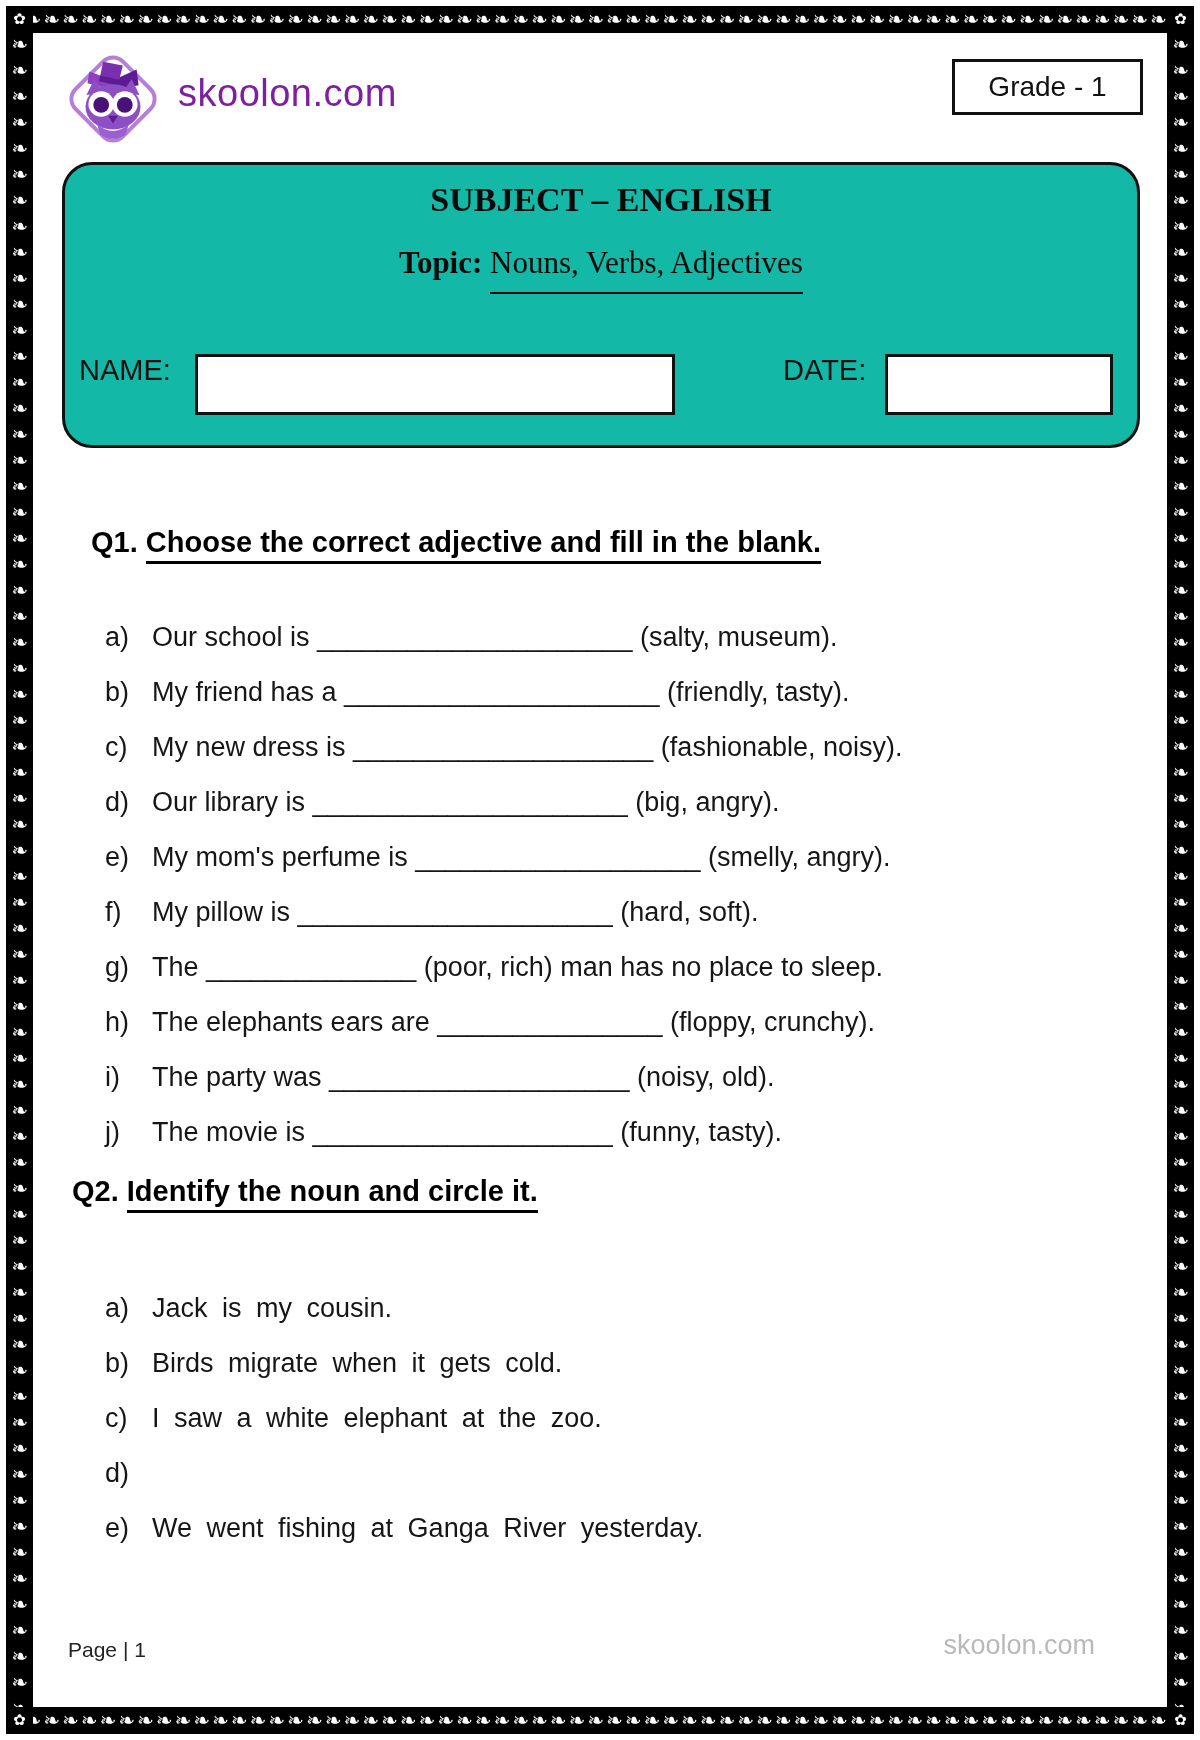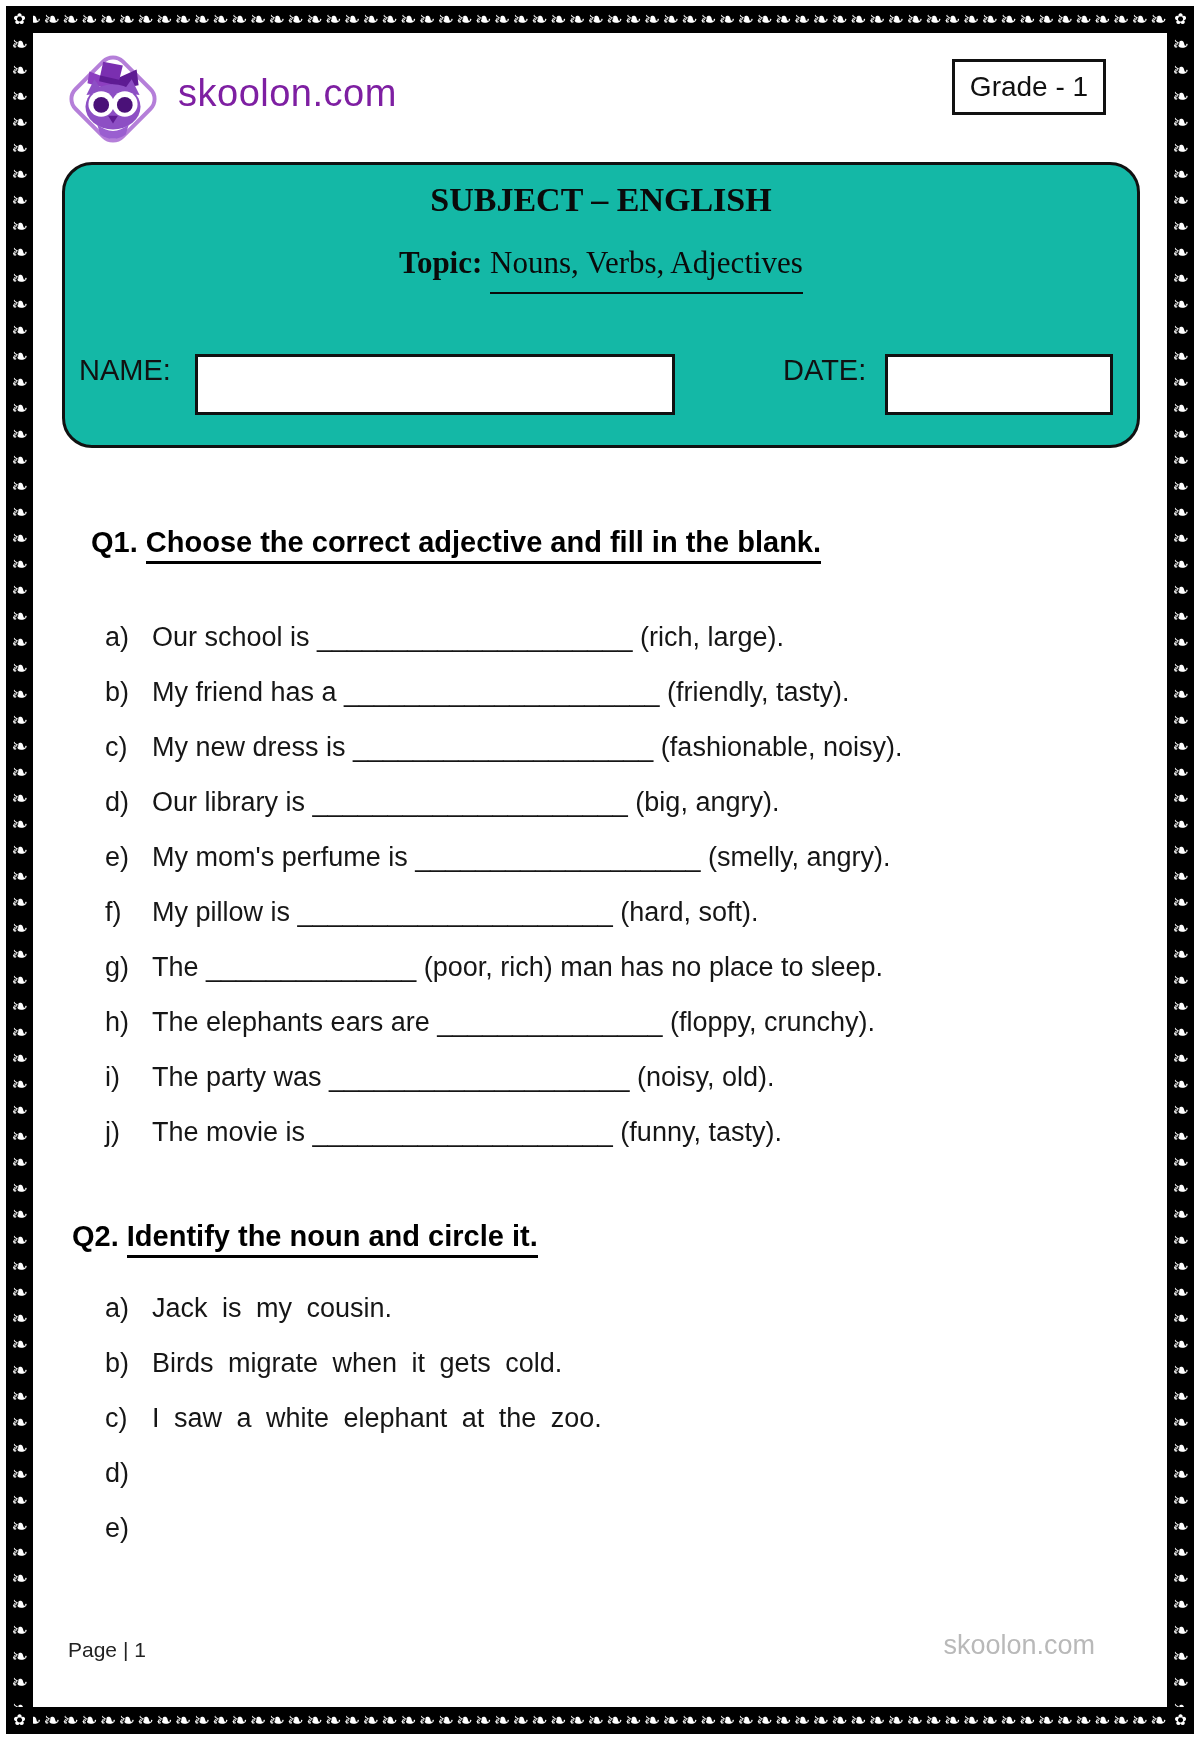--- a/index.html
+++ b/index.html
@@ -26,21 +26,21 @@
     font-family:"DejaVu Sans", sans-serif; font-size:15px; line-height:27px;
     text-align:center; z-index:3;
   }
   
   .logo { position:absolute; left:54px; top:40px; width:118px; height:118px; }
   .brand-text {
     position:absolute; left:178px; top:72px;
     font-size:38px; color:#7e1fa2; letter-spacing:0.5px;
   }
   .grade-box {
-    position:absolute; left:952px; top:59px; width:154px; height:56px;
+    position:absolute; left:952px; top:59px; width:191px; height:56px;
     border:3px solid #111; display:flex; align-items:center; justify-content:center;
     font-size:28px; color:#111;
   }
   
   .header-card {
     position:absolute; left:62px; top:162px; width:1078px; height:286px;
     border:3px solid #111; border-radius:30px; background:#14b8a6;
   }
   .subject-line {
     position:absolute; left:0; right:0; top:16px; text-align:center;
@@ -59,21 +59,21 @@
   .fill-box {
     position:absolute; top:189px; height:61px; border:3px solid #111; background:#fff;
     font-size:26px; padding:0 10px; font-family:"Liberation Sans", sans-serif;
   }
   .name-input { left:130px; width:480px; }
   .date-input { left:820px; width:228px; }
   
   .q-heading { position:absolute; left:72px; font-weight:bold; font-size:29px; color:#000;
     white-space:nowrap; }
   .q1-heading { top:526px;margin-left:19px; }
-  .q2-heading { top:1220px; }
+  .q2-heading { top:1175px; }
   .q-heading .q-title { border-bottom:3px solid #000; padding-bottom:3px; }
   .items { position:absolute; left:105px; width:1010px; }
   .q1-items { top:610px; }
   .q2-items { top:1281px; }
   .item-row { display:flex; align-items:center; height:55px; font-size:27px; color:#161616; }
   .item-letter { width:47px; flex:0 0 47px; }
   .item-text { white-space:nowrap; }
   .q2-items .item-text { word-spacing:7px; }
   
   .footer-page { position:absolute; left:68px; top:1638px; font-size:21px; color:#222; }
@@ -136,21 +136,21 @@
   </div>
 
   <div class="q-heading q1-heading">
     <span>Q1.</span>
     <span> </span>
     <span class="q-title">Choose the correct adjective and fill in the blank.</span>
   </div>
   <div class="items q1-items">
     <div class="item-row">
       <span class="item-letter">a)</span>
-      <span class="item-text">Our school is _____________________ (rich, large).</span>
+      <span class="item-text">Our school is _____________________ (salty, museum).</span>
     </div>
     <div class="item-row">
       <span class="item-letter">b)</span>
       <span class="item-text">My friend has a _____________________ (friendly, tasty).</span>
     </div>
     <div class="item-row">
       <span class="item-letter">c)</span>
       <span class="item-text">My new dress is ____________________ (fashionable, noisy).</span>
     </div>
     <div class="item-row">
@@ -199,19 +199,20 @@
     </div>
     <div class="item-row">
       <span class="item-letter">c)</span>
       <span class="item-text">I saw a white elephant at the zoo.</span>
     </div>
     <div class="item-row">
       <span class="item-letter">d)</span>
     </div>
     <div class="item-row">
       <span class="item-letter">e)</span>
+      <span class="item-text">We went fishing at Ganga River yesterday.</span>
     </div>
   </div>
 
   <div class="footer-page">Page | 1</div>
   <div class="footer-brand">skoolon.com</div>
 
 </div>
 
 </body></html>

